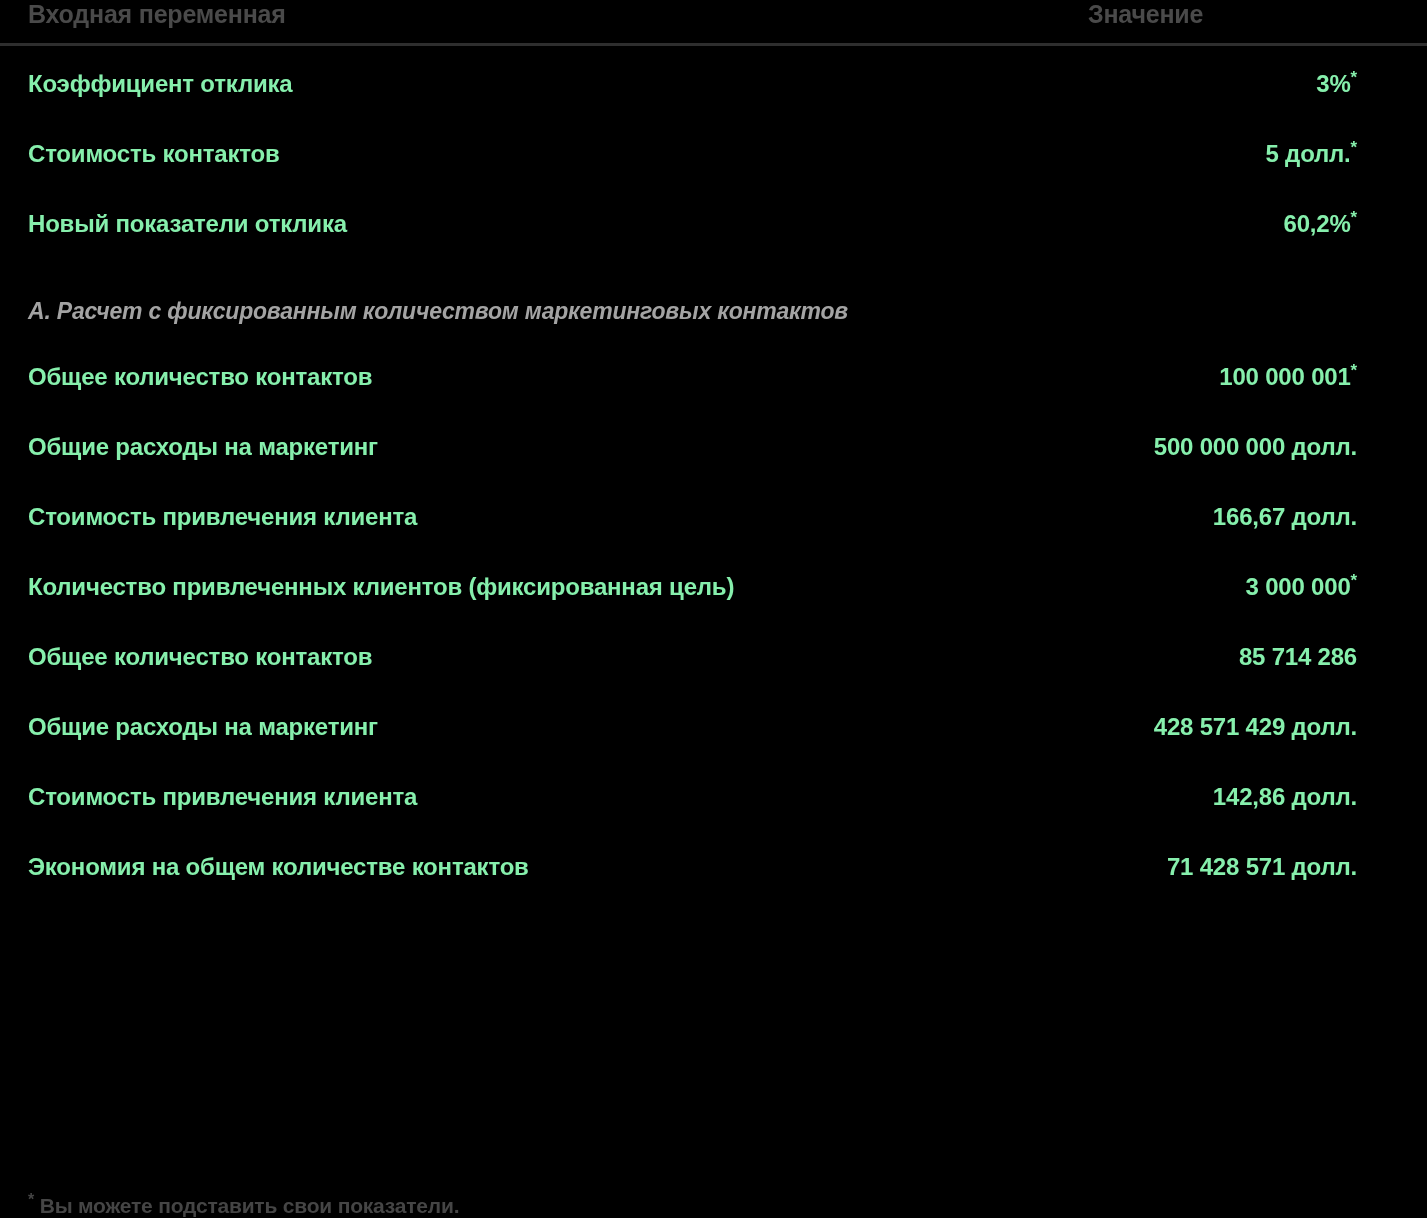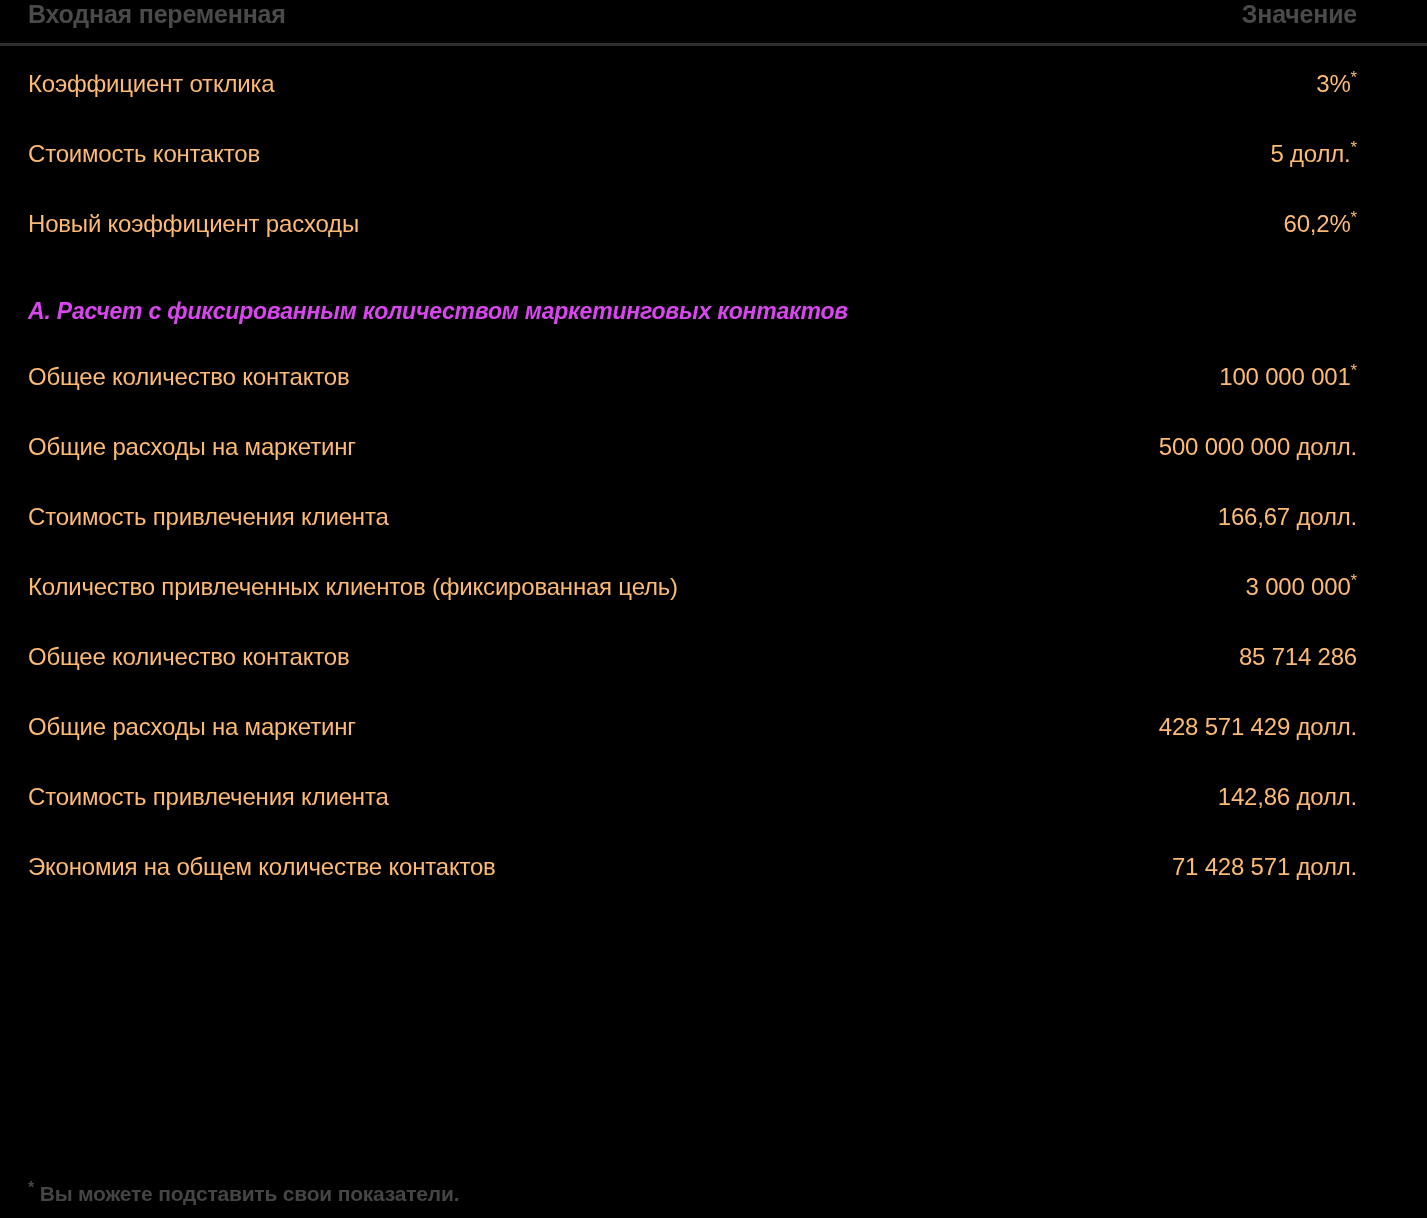--- a/index.html
+++ b/index.html
@@ -29,63 +29,63 @@
   table.calc col.c1 { width: 1060px; }
   table.calc col.c2 { width: 367px; }
 
   .hdr-row td {
     padding: 0 28px 10px 28px;
     font-size: 25px;
     font-weight: bold;
     color: #4a4a4a;
     letter-spacing: -0.2px;
   }
-  .hdr-row td.val { text-align: right; padding-right: 70px; }
+  .hdr-row td.val { text-align: left; padding-right: 70px; }
 
   .rule td {
     padding: 0;
     height: 4px;
     border-bottom: 3px solid #2e2e2e;
   }
 
   .data-row td {
     padding: 22px 28px 18px 28px;
     font-size: 24px;
-    font-weight: normal;
-    color: #fdba74;
+    font-weight: bold;
+    color: #86efac;
     letter-spacing: -0.2px;
     vertical-align: baseline;
     white-space: nowrap;
   }
   .data-row td.val {
     text-align: right;
     padding-right: 70px;
   }
   .data-row td.val .star {
     font-size: 17px;
     vertical-align: super;
   }
 
   .section-row td {
     padding: 40px 28px 12px 28px;
     font-size: 23px;
     font-style: italic;
     font-weight: bold;
-    color: #d946ef;
+    color: #a3a3a3;
     line-height: 1.35;
     letter-spacing: -0.2px;
   }
   .section-row td .l2 { display: block; }
 
   .spacer-row td { height: 14px; padding: 0; }
 
   .footnote {
     position: absolute;
     left: 28px;
-    bottom: 12px;
+    bottom: 0;
     font-size: 21px;
     font-weight: bold;
     color: #454545;
     letter-spacing: -0.2px;
   }
   .footnote .star {
     font-size: 16px;
     vertical-align: super;
   }
 </style>
@@ -114,21 +114,21 @@
         <td>Коэффициент отклика</td>
         <td class="val"><span>3%</span><span class="star">*</span></td>
       </tr>
 
       <tr class="data-row">
         <td>Стоимость контактов</td>
         <td class="val"><span>5 долл.</span><span class="star">*</span></td>
       </tr>
 
       <tr class="data-row">
-        <td>Новый коэффициент расходы</td>
+        <td>Новый показатели отклика</td>
         <td class="val"><span>60,2%</span><span class="star">*</span></td>
       </tr>
 
       <tr class="section-row">
         <td colspan="2">А. Расчет с фиксированным количеством маркетинговых контактов</td>
       </tr>
 
       <tr class="data-row">
         <td>Общее количество контактов</td>
         <td class="val"><span>100 000 001</span><span class="star">*</span></td>

